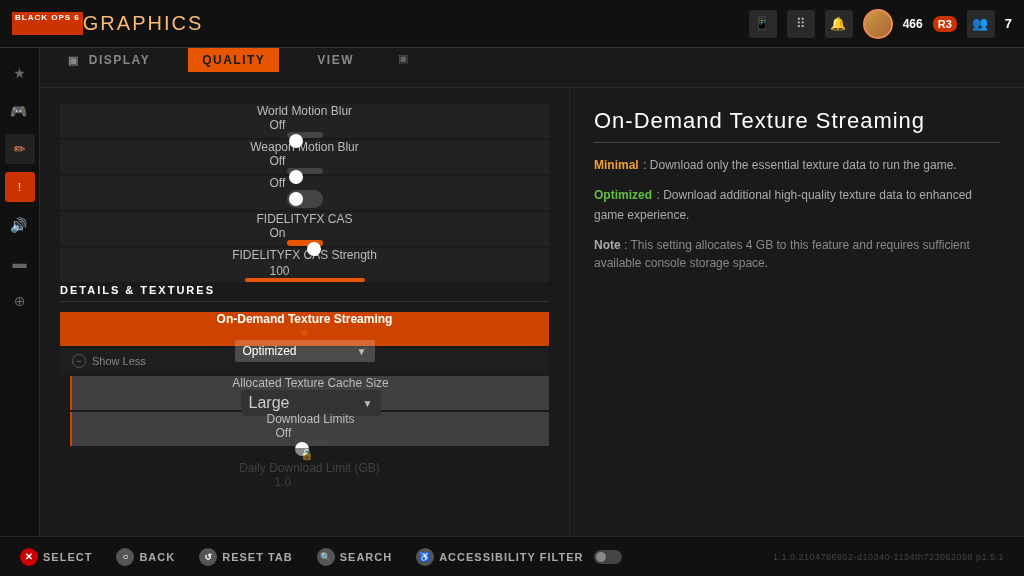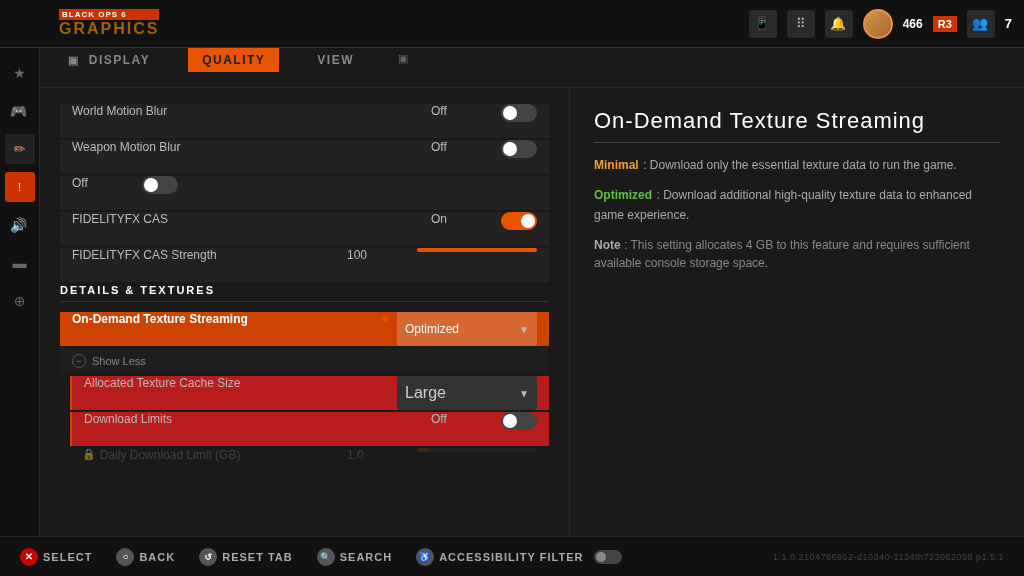--- a/index.html
+++ b/index.html
@@ -18,37 +18,36 @@
       width: 100%;
       height: 48px;
       background: #111;
       display: flex;
       align-items: center;
       padding: 0 12px;
       border-bottom: 1px solid #333;
     }
     .logo-area {
       display: flex;
-      flex-direction: column;
+      flex-direction: row;
       margin-right: 20px;
-      margin-left: 47px;
     }
     .logo-top {
       font-size: 8px;
       font-weight: bold;
       color: #fff;
       letter-spacing: 1px;
       text-transform: uppercase;
       background: #cc3300;
       padding: 1px 3px;
     }
     .logo-bottom {
-      font-size: 16px;
-      font-weight: 700;
-      color: #a16207;
+      font-size: 20px;
+      font-weight: 400;
+      color: #fdba74;
       letter-spacing: 2px;
       text-transform: uppercase;
     }
     .top-bar-right {
       margin-left: auto;
       display: flex;
       align-items: center;
       gap: 10px;
       font-size: 12px;
       color: #aaa;
@@ -76,21 +75,21 @@
       justify-content: center;
       font-size: 10px;
       color: #fff;
     }
     .level-badge {
       background: #cc3300;
       color: #fff;
       font-size: 11px;
       font-weight: bold;
       padding: 2px 5px;
-      border-radius: 0;
+      border-radius: 7px;
     }
 
     
     .sidebar {
       position: absolute;
       left: 0;
       top: 48px;
       width: 40px;
       bottom: 40px;
       background: #111;
@@ -187,24 +186,26 @@
       letter-spacing: 2px;
       text-transform: uppercase;
       color: #fff;
       margin-bottom: 10px;
       border-bottom: 1px solid #333;
       padding-bottom: 5px;
     }
 
     .setting-row {
       display: flex;
+      align-items: center;
       height: 34px;
       background: #222;
       margin-bottom: 2px;
       padding: 0 12px;
+      flex-direction: column;
     }
     .setting-row.highlighted {
       background: #cc4400;
     }
     .setting-label {
       flex: 1;
       font-size: 12px;
       color: #bbb;
     }
     .setting-label.highlighted {
@@ -300,21 +301,21 @@
       color: #888;
       margin-right: 6px;
     }
     .show-less-text {
       font-size: 11px;
       color: #888;
     }
 
     
     .sub-row {
-      background: #b91c1c;
+      background: #404040;
       border-left: 2px solid #cc4400;
       margin-left: 10px;
     }
     .sub-row-daily {
       background: #1a1a1a;
       margin-left: 10px;
       opacity: 0.5;
     }
 
     .star-icon {

